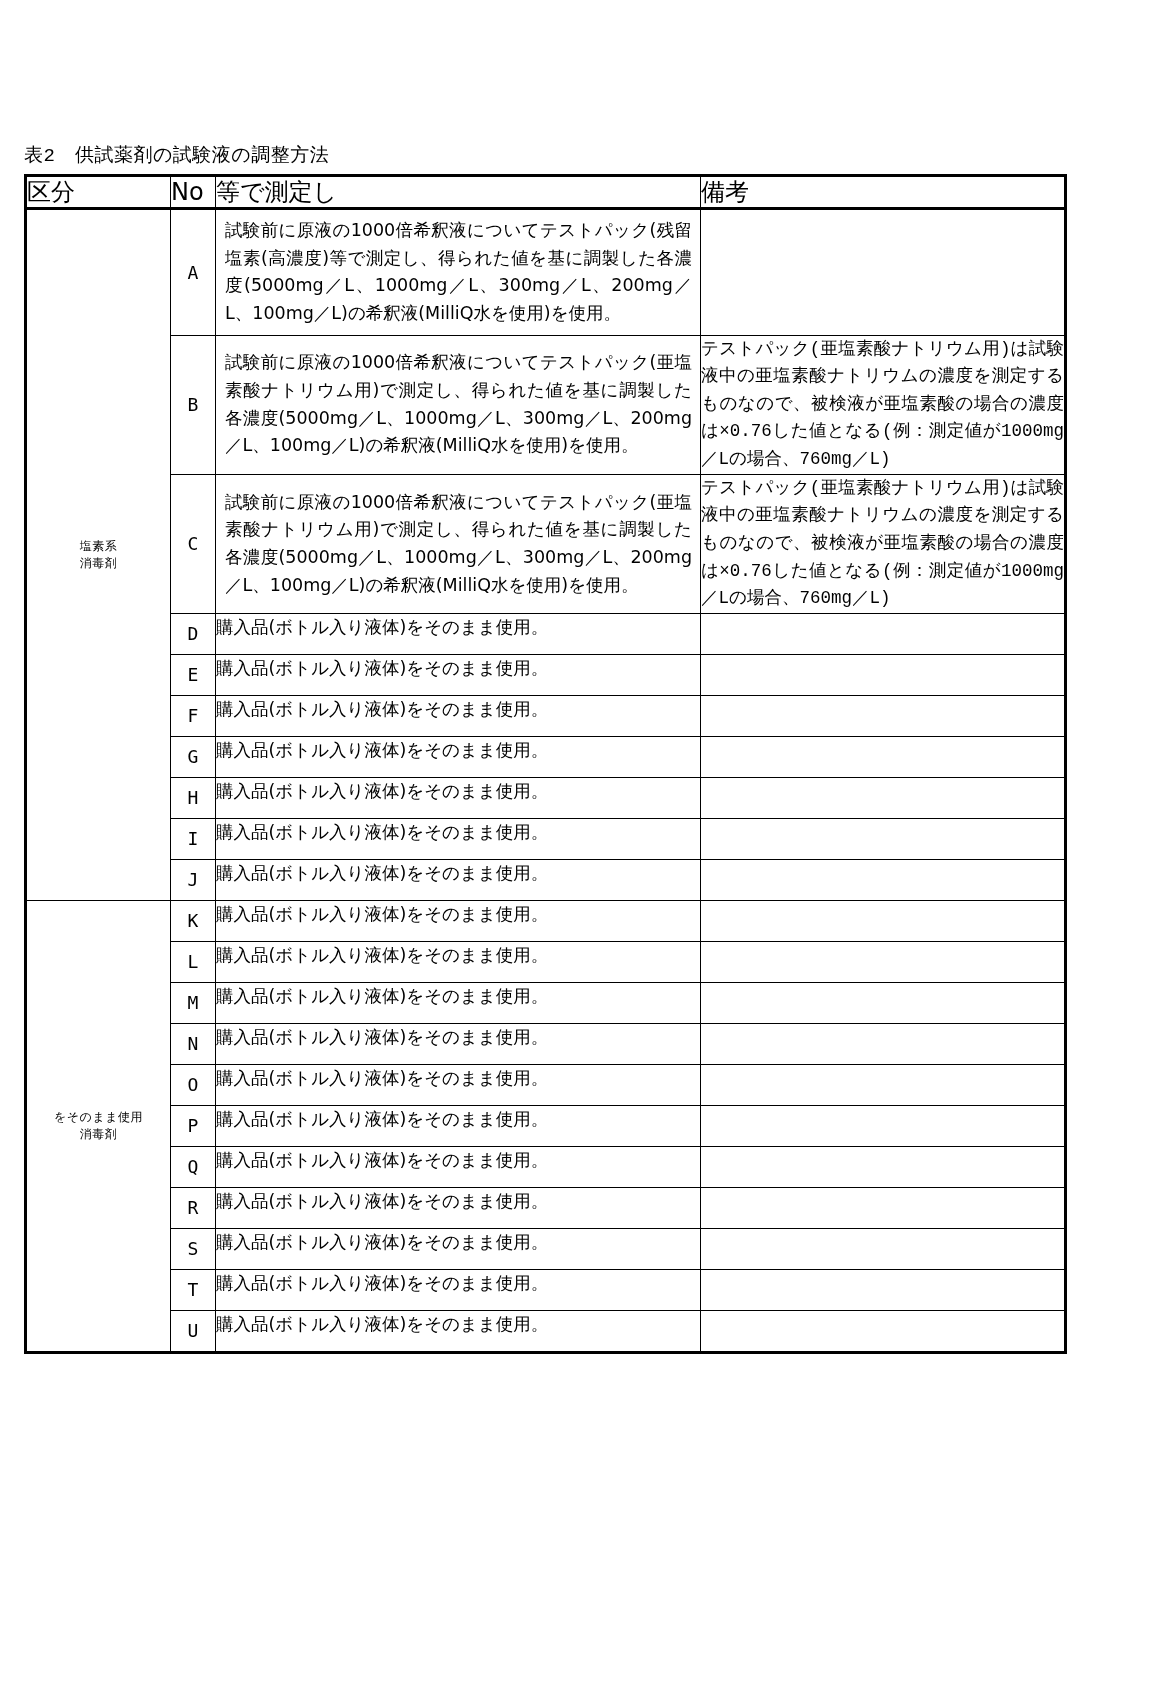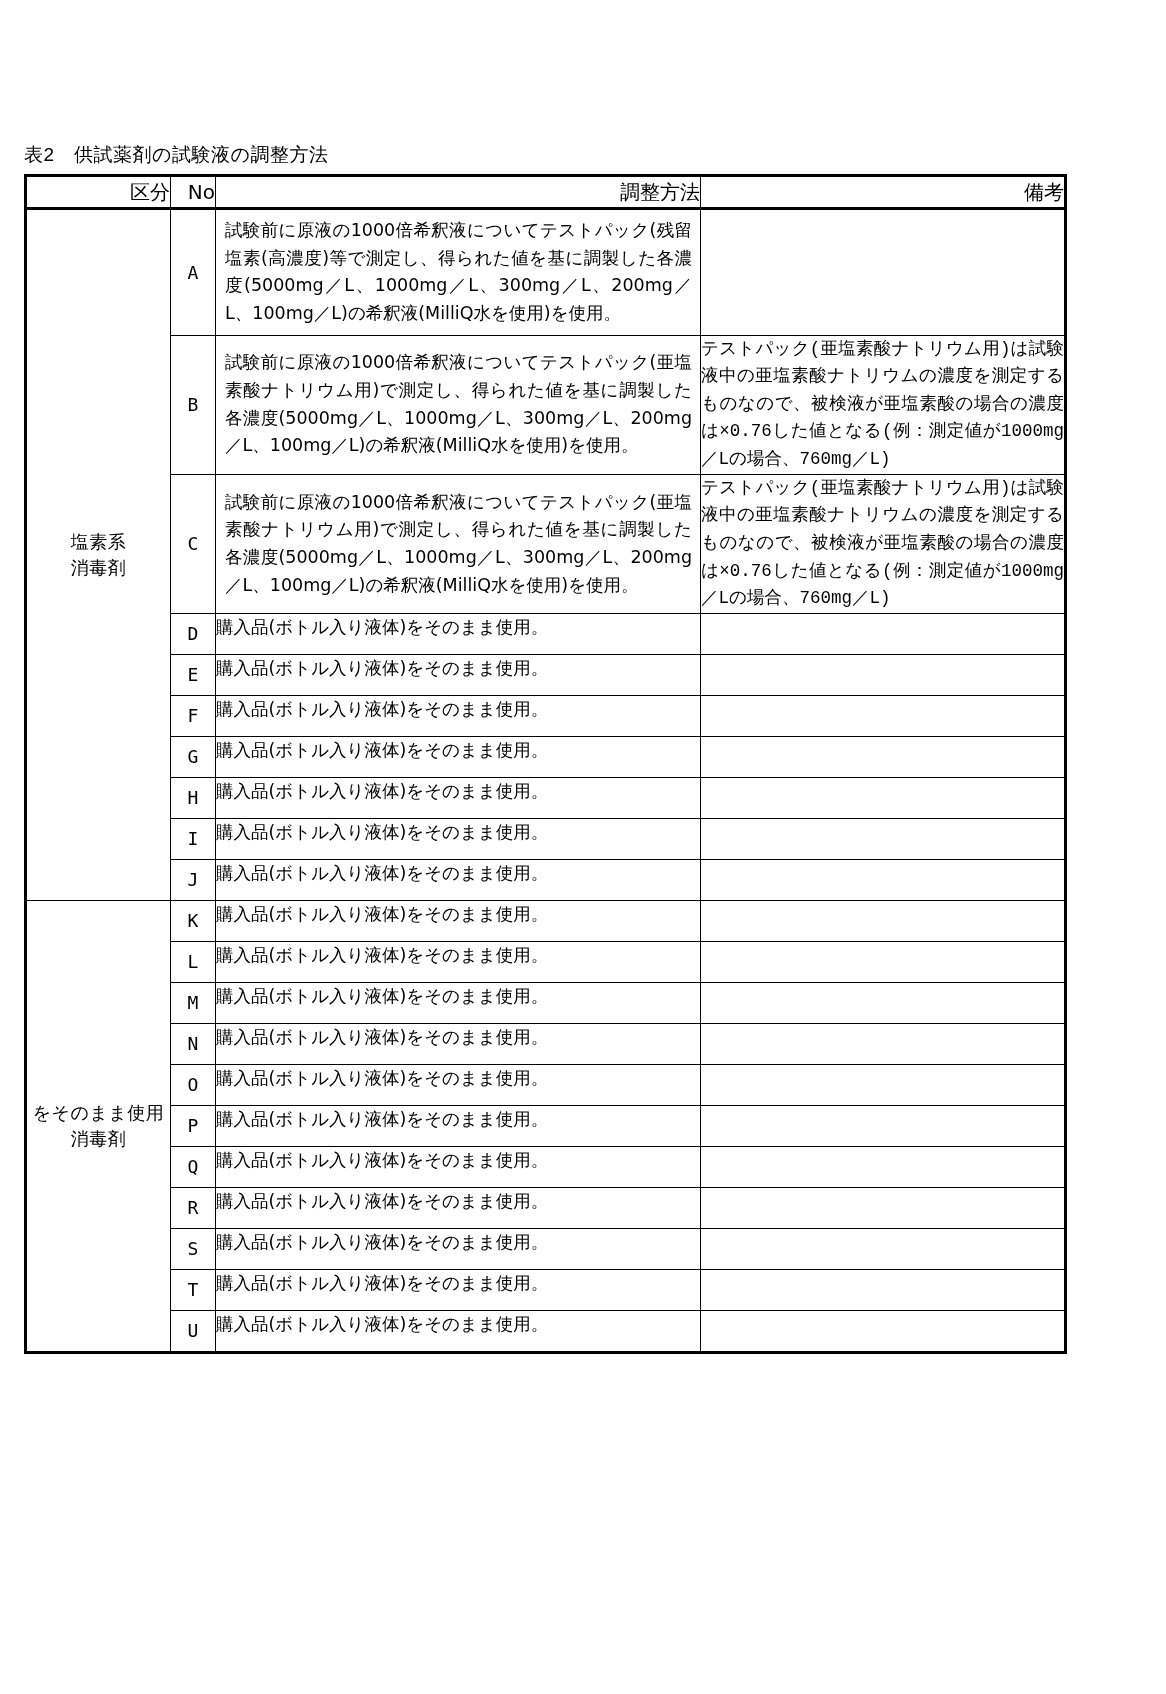--- a/index.html
+++ b/index.html
@@ -20,21 +20,21 @@
     height: 1694px;
     box-sizing: border-box;
   }
   .table-caption {
     position: absolute;
     left: 24px;
     top: 142px;
     font-size: 19px;
     letter-spacing: 0.5px;
     white-space: pre;
-    font-family: Liberation Sans, sans-serif;
+    font-family: Liberation Mono, monospace;
   }
   table.main-table {
     position: absolute;
     left: 24px;
     top: 174px;
     width: 1040px;
     border-collapse: collapse;
     table-layout: fixed;
     font-family: "DejaVu Sans", "Liberation Sans", sans-serif;
   }
@@ -47,30 +47,30 @@
   
   table.main-table {
     border: 3px solid #000000;
   }
   .col-cat  { width: 145px; }
   .col-no   { width: 45px; }
   .col-meth { width: 485px; }
   .col-rem  { width: 365px; }
 
   thead td {
-    text-align: right;
-    font-size: 20px;
+    text-align: left;
+    font-size: 24px;
     height: 30px;
     line-height: 30px;
     border-bottom: 3px solid #000000 !important;
     margin-top: 32px;
   }
   .cat-cell {
     text-align: center;
-    font-size: 18px;
+    font-size: 12px;
     line-height: 1.45;
     letter-spacing: 0.5px;
     white-space: pre-line;
   }
   .no-cell {
     text-align: center;
     font-size: 18px;
     font-family: "DejaVu Sans Mono", "Liberation Mono", monospace;
   }
   .method-cell {
@@ -115,21 +115,21 @@
     <colgroup>
       <col class="col-cat">
       <col class="col-no">
       <col class="col-meth">
       <col class="col-rem">
     </colgroup>
     <thead>
       <tr>
         <td>区分</td>
         <td>No</td>
-        <td>調整方法</td>
+        <td>等で測定し</td>
         <td>備考</td>
       </tr>
     </thead>
     <tbody id="table-body">
         <tr>
           <td class="cat-cell" rowspan="10">塩素系
 消毒剤</td>
           <td class="no-cell">A</td>
           <td class="method-cell tall">試験前に原液の1000倍希釈液についてテストパック(残留塩素(高濃度)等で測定し、得られた値を基に調製した各濃度(5000mg／L、1000mg／L、300mg／L、200mg／L、100mg／L)の希釈液(MilliQ水を使用)を使用。</td>
           <td class="remark-cell"></td>

